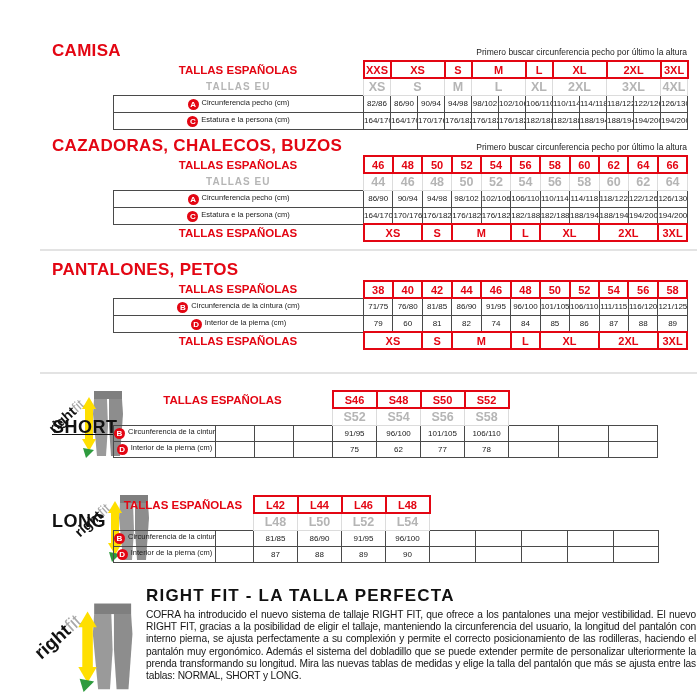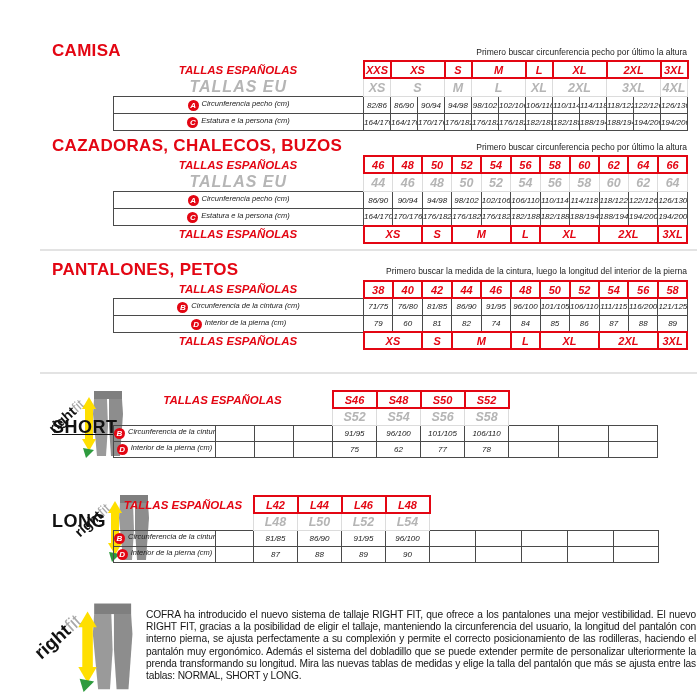--- a/index.html
+++ b/index.html
@@ -4,27 +4,27 @@
 <style>
   :root{ --red:#e30613; --gray:#b5b5b5; --ink:#1a1a1a; }
   html,body{ margin:0; padding:0; }
   body{ font-family:"Liberation Sans", sans-serif; background:#ffffff; }
   #page{ position:relative; width:700px; height:700px; background:#fff; overflow:hidden; }
 
   .sec-title{ position:absolute; color:var(--red); font-weight:bold; font-size:17px; letter-spacing:.3px; white-space:nowrap; }
   .note{ position:absolute; right:13px; font-size:8.5px; color:#222; white-space:nowrap; }
   .divider{ position:absolute; left:40px; width:657px; height:2px; background:#e3e3e3; }
 
-  table.tbl{ position:absolute; border-collapse:collapse; table-layout:fixed;font-style:italic; }
+  table.tbl{ position:absolute; border-collapse:collapse; table-layout:fixed; }
   table.tbl td{ padding:0; text-align:center; vertical-align:middle; overflow:hidden; white-space:nowrap; }
   tr.r17{ height:17px; } tr.r16{ height:16px; }
 
   td.red-lab{ color:var(--red); font-weight:bold; font-size:11.5px; text-align:right; padding-right:6px; border:none; }
   td.red-cell{ border:2px solid var(--red); color:var(--red); font-weight:bold; font-size:11px; }
-  td.gray-lab{ color:var(--gray); font-weight:bold; font-size:16px; letter-spacing:1px; text-align:left; border:none; }
+  td.gray-lab{ color:var(--gray); font-weight:bold; font-size:10px; letter-spacing:1px; text-align:left; border:none; }
   td.gray-cell{ border:1px solid #dcdcdc; color:var(--gray); font-weight:bold; font-size:12.5px; }
   td.data-cell{ border:1px solid #4a4a4a; font-size:8px; color:var(--ink); }
   td.data-lab{ border:1px solid #4a4a4a; font-size:7.5px; color:var(--ink); text-align:left; padding-left:2px;margin-left:10px; }
   td.nb{ border:none; }
 
   .lcirc{ display:inline-block; width:11px; height:11px; border-radius:50%; background:var(--red); color:#fff; font-size:8px; font-weight:bold; text-align:center; line-height:11px; margin-right:3px; vertical-align:-2px; }
 
   .fit-word{ position:absolute; color:#111; font-weight:bold; font-size:18px; letter-spacing:.5px; }
 
   .rightfit{ position:absolute; width:78px; height:80px; }
@@ -178,21 +178,20 @@
       <td class="red-cell" colspan="2">XL</td>
       <td class="red-cell" colspan="2">2XL</td>
       <td class="red-cell">3XL</td>
     </tr>
   </tbody>
     </table>
 
   <div class="divider" style="top:249px;"></div>
 
   <div class="sec-title" style="left:52px; top:260px;">PANTALONES, PETOS</div>
-  <div class="note" style="top:266px;">Primero buscar la medida de la cintura, luego la longitud del interior de la pierna</div>
 
   <table class="tbl" style="left:113px; top:280px; width:574px;">
     <colgroup>
         <col style="width:250px">
         <col span="11" style="width:29.45px">
       </colgroup>
     <tbody>
         <tr class="r17">
       <td class="red-lab">TALLAS ESPAÑOLAS</td>
       <td class="red-cell">38</td>
@@ -211,21 +210,21 @@
       <td class="data-lab"><span class="lcirc">B</span><span>Circunferencia de la cintura (cm)</span></td>
       <td class="data-cell">71/75</td>
       <td class="data-cell">76/80</td>
       <td class="data-cell">81/85</td>
       <td class="data-cell">86/90</td>
       <td class="data-cell">91/95</td>
       <td class="data-cell">96/100</td>
       <td class="data-cell">101/105</td>
       <td class="data-cell">106/110</td>
       <td class="data-cell">111/115</td>
-      <td class="data-cell">116/200</td>
+      <td class="data-cell">116/120</td>
       <td class="data-cell">121/125</td>
     </tr>
     <tr class="r17">
       <td class="data-lab"><span class="lcirc">D</span><span>Interior de la pierna (cm)</span></td>
       <td class="data-cell">79</td>
       <td class="data-cell">60</td>
       <td class="data-cell">81</td>
       <td class="data-cell">82</td>
       <td class="data-cell">74</td>
       <td class="data-cell">84</td>
@@ -415,15 +414,16 @@
     <svg class="rf-pants" viewBox="0 0 48 68">
       <rect x="14" y="1" width="28" height="8" fill="#7f7f7f"></rect>
       <polygon points="14,9 27,9 28,36 26,66 17,66 13,24" fill="#9a9a9a"></polygon>
       <polygon points="29,9 42,9 43,24 40,66 31,66 29,36" fill="#8d8d8d"></polygon>
       <polygon points="2,19 16,19 9,7" fill="#ffdf00"></polygon>
       <rect x="5" y="18" width="8" height="32" fill="#ffdf00"></rect>
       <polygon points="2,49 16,49 9,61" fill="#ffdf00"></polygon>
       <polygon points="3,58 14,60 6,68" fill="#2e9b3e"></polygon>
     </svg>
   </div>
+  <div class="footer-title">RIGHT FIT - LA TALLA PERFECTA</div>
   <div class="footer-body">COFRA ha introducido el nuevo sistema de tallaje RIGHT FIT, que ofrece a los pantalones una mejor vestibilidad. El nuevo RIGHT FIT, gracias a la posibilidad de eligir el tallaje, manteniendo la circunferencia del usuario, la longitud del pantalón con interno pierna, se ajusta perfectamente a su complexión y permite el correcto posicionamiento de las rodilleras, haciendo el pantalón muy ergonómico. Además el sistema del dobladillo que se puede extender permite de personalizar ulteriormente la prenda transformando su longitud. Mira las nuevas tablas de medidas y elige la talla del pantalón que más se ajusta entre las tablas: NORMAL, SHORT y LONG.</div>
 
 </div>
 
 </body></html>

